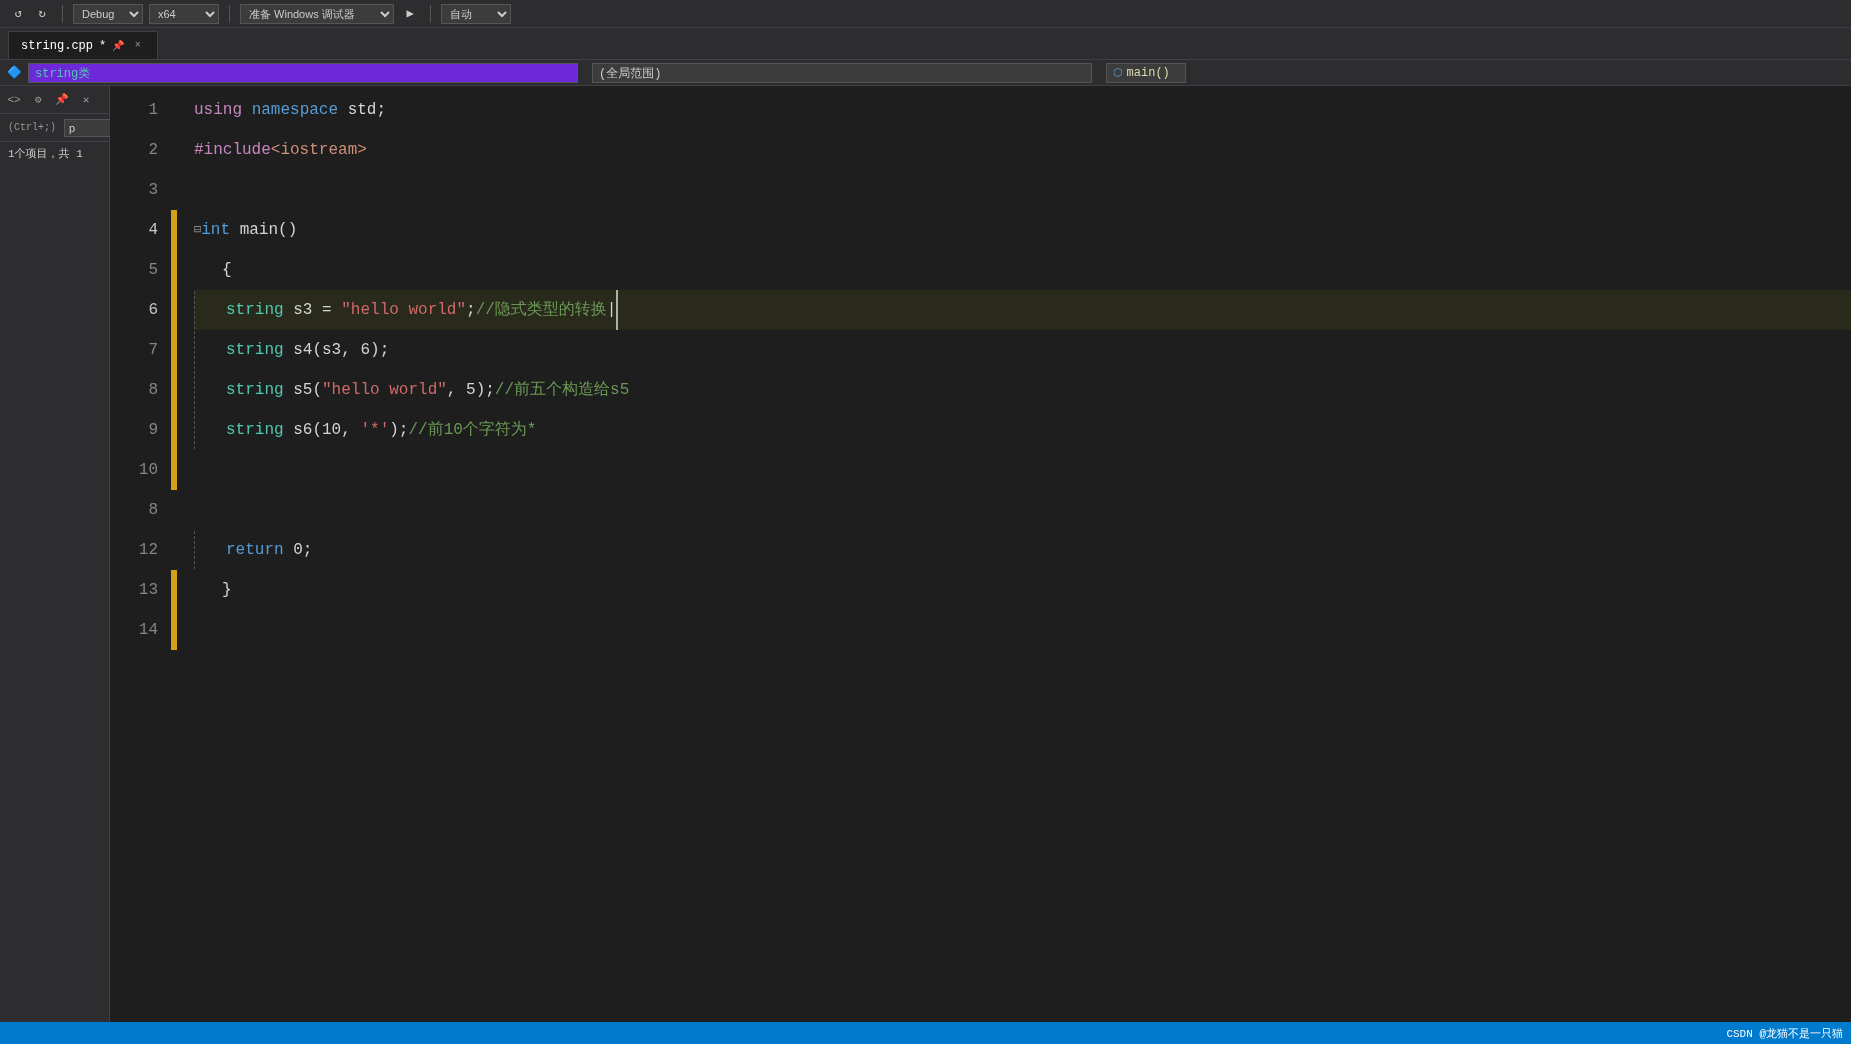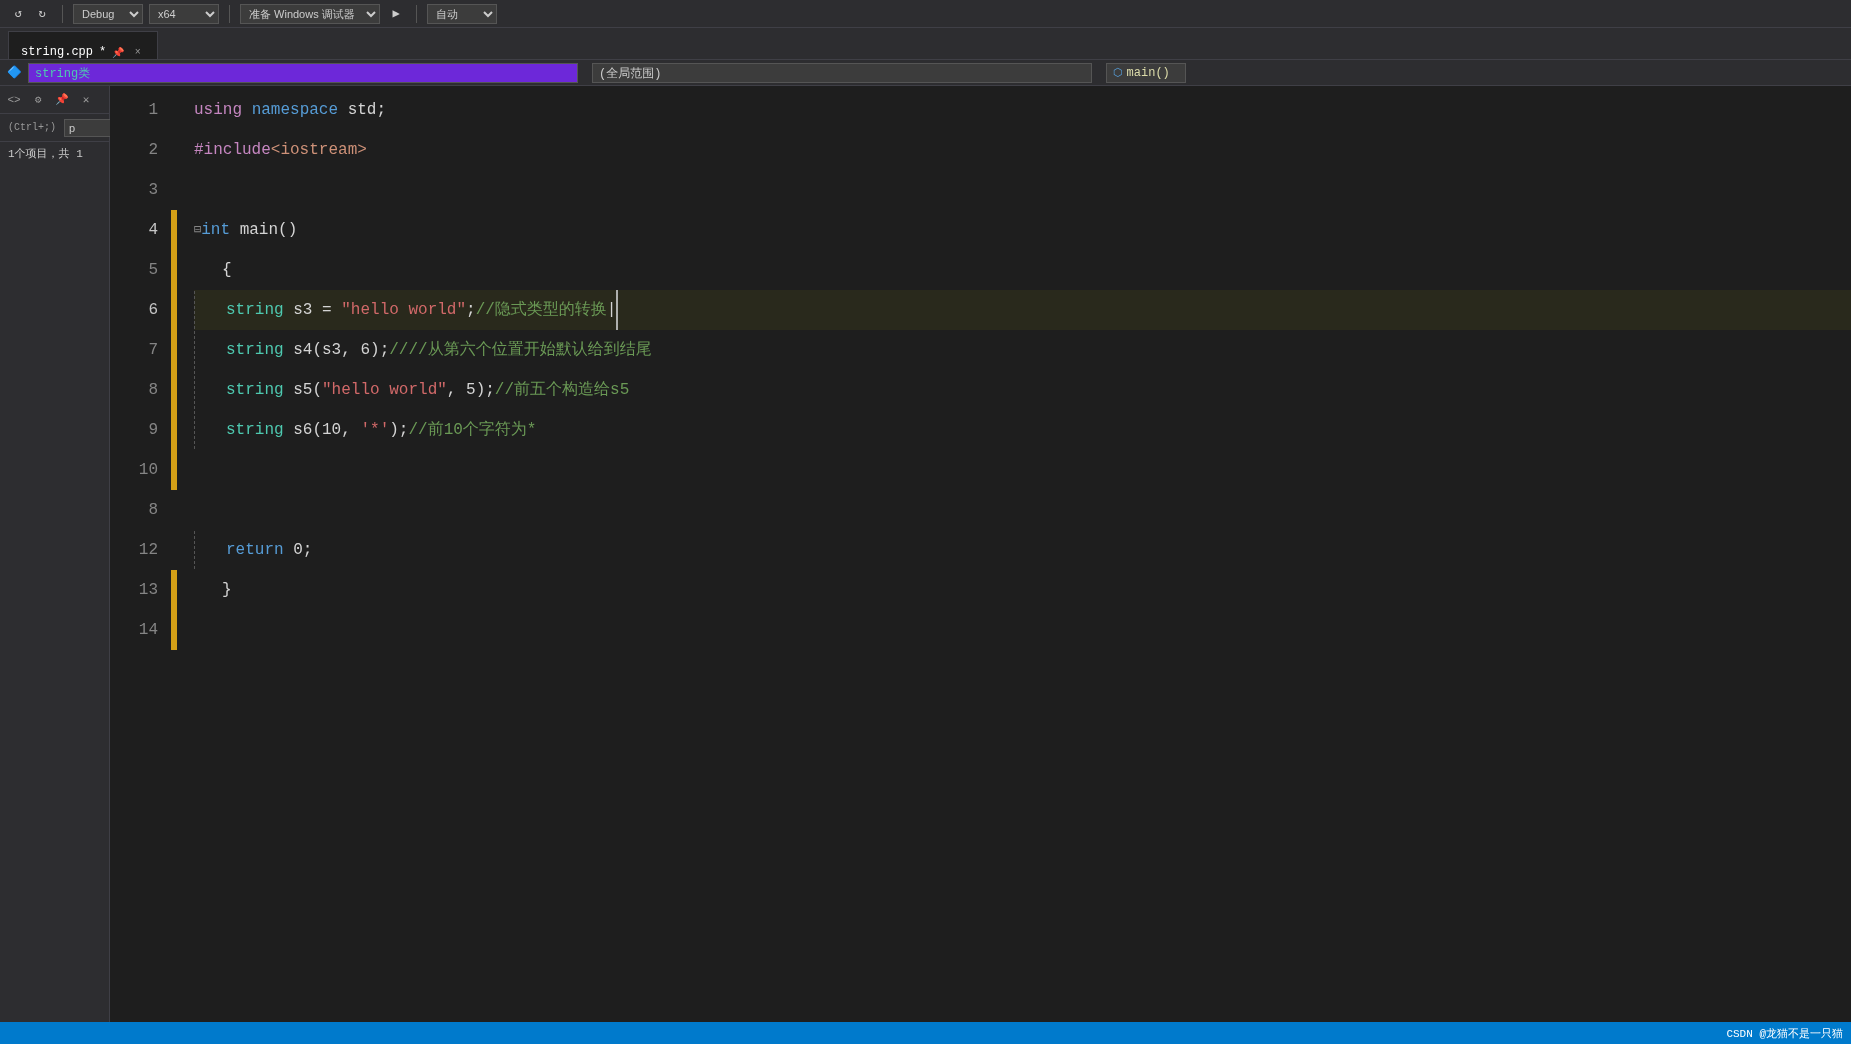--- a/index.html
+++ b/index.html
@@ -62,40 +62,40 @@
       height: 20px;
       width: 70px;
     }
     .platform-combo {
       background: #3c3c3c;
       border: 1px solid #555;
       color: #ccc;
       font-size: 11px;
       padding: 1px 4px;
       height: 20px;
-      width: 140px;
+      width: 154px;
     }
 
     
     .tab-bar {
       height: 32px;
       background: #2d2d30;
       display: flex;
       align-items: flex-end;
       padding: 0 8px;
       border-bottom: 1px solid #3f3f46;
     }
     .tab {
       height: 28px;
       background: #1e1e1e;
       border: 1px solid #3f3f46;
       border-bottom: none;
       padding: 0 12px;
       display: flex;
-      align-items: flex-end;
+      align-items: center;
       gap: 6px;
       font-size: 12px;
       color: #cccccc;
       cursor: pointer;
     }
     .tab.active {
       background: #1e1e1e;
       color: #ffffff;
     }
     .tab-close {
@@ -470,21 +470,21 @@
         <span class="normal">{</span>
       </div>
 
       <div class="code-line highlighted-line">
         <span style="display:inline-block;width:4px;border-left:1px dashed #555;height:38px;vertical-align:middle;margin-right:28px;"></span>
         <span class="kw-teal">string</span><span class="normal"> s3 = </span><span class="str-red">"hello world"</span><span class="normal">;</span><span class="comment-green">//隐式类型的转换</span><span class="normal cursor-line">|</span>
       </div>
 
       <div class="code-line">
         <span style="display:inline-block;width:4px;border-left:1px dashed #555;height:38px;vertical-align:middle;margin-right:28px;"></span>
-        <span class="kw-teal">string</span><span class="normal"> s4(s3, 6);</span><span class="comment-green">////从第六个位置开始默认给到结尾</span>
+        <span class="kw-teal">string</span><span class="normal"> s4(s3, 6);</span>
       </div>
 
       <div class="code-line">
         <span style="display:inline-block;width:4px;border-left:1px dashed #555;height:38px;vertical-align:middle;margin-right:28px;"></span>
         <span class="kw-teal">string</span><span class="normal"> s5(</span><span class="str-red">"hello world"</span><span class="normal">, 5);</span><span class="comment-green">//前五个构造给s5</span>
       </div>
 
       <div class="code-line">
         <span style="display:inline-block;width:4px;border-left:1px dashed #555;height:38px;vertical-align:middle;margin-right:28px;"></span>
         <span class="kw-teal">string</span><span class="normal"> s6(10, </span><span class="str-red">'*'</span><span class="normal">);</span><span class="comment-green">//前10个字符为*</span>

